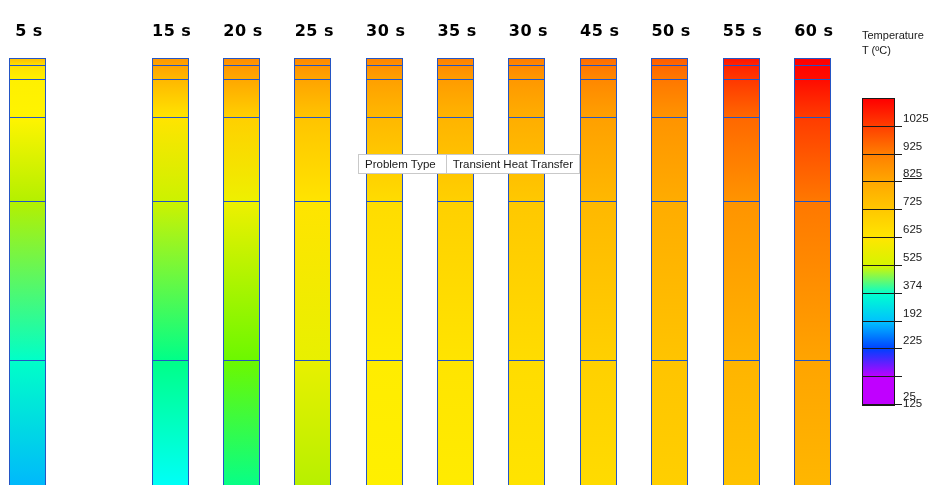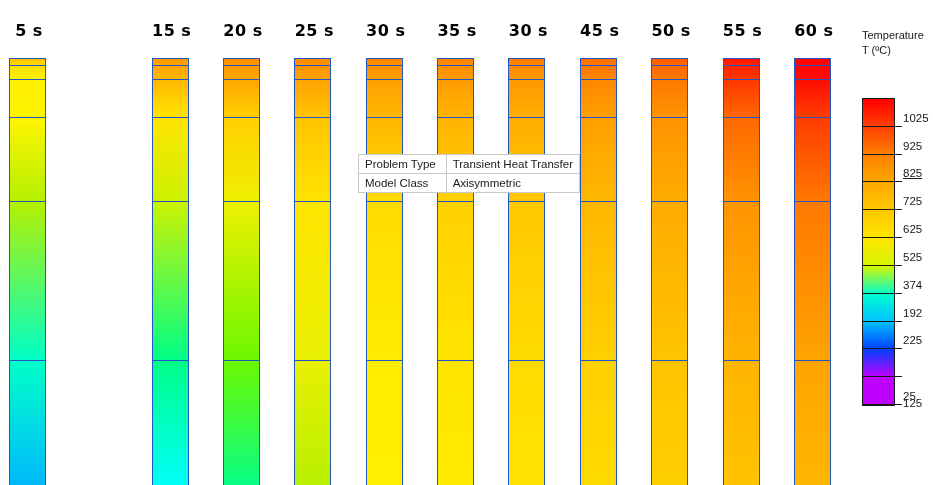--- a/index.html
+++ b/index.html
@@ -265,24 +265,20 @@
         <div class="band last" style="top: 302px; height: 135px; background: linear-gradient(rgb(255, 164, 0) 0%, rgb(255, 184, 0) 100%);"></div>
       </div>
     </div>
   </div>
 
 <table id="info-table">
   <tbody>
     <tr>
       <td class="k">Problem Type</td>
       <td class="v">Transient Heat Transfer</td>
-    </tr>
-    <tr>
-      <td class="k">Model Class</td>
-      <td class="v">Axisymmetric</td>
     </tr>
   </tbody>
 </table>
 
 <div id="legend">
   <div class="legend-title">Temperature</div>
   <div class="legend-title">T (ºC)</div>
   <div id="colorbar-wrap">
     <div id="colorbar">
         <div class="cb-band" style="top: 0px; height: 27.8182px; background: linear-gradient(rgb(255, 0, 0) 0%, rgb(255, 64, 0) 100%);"></div>

